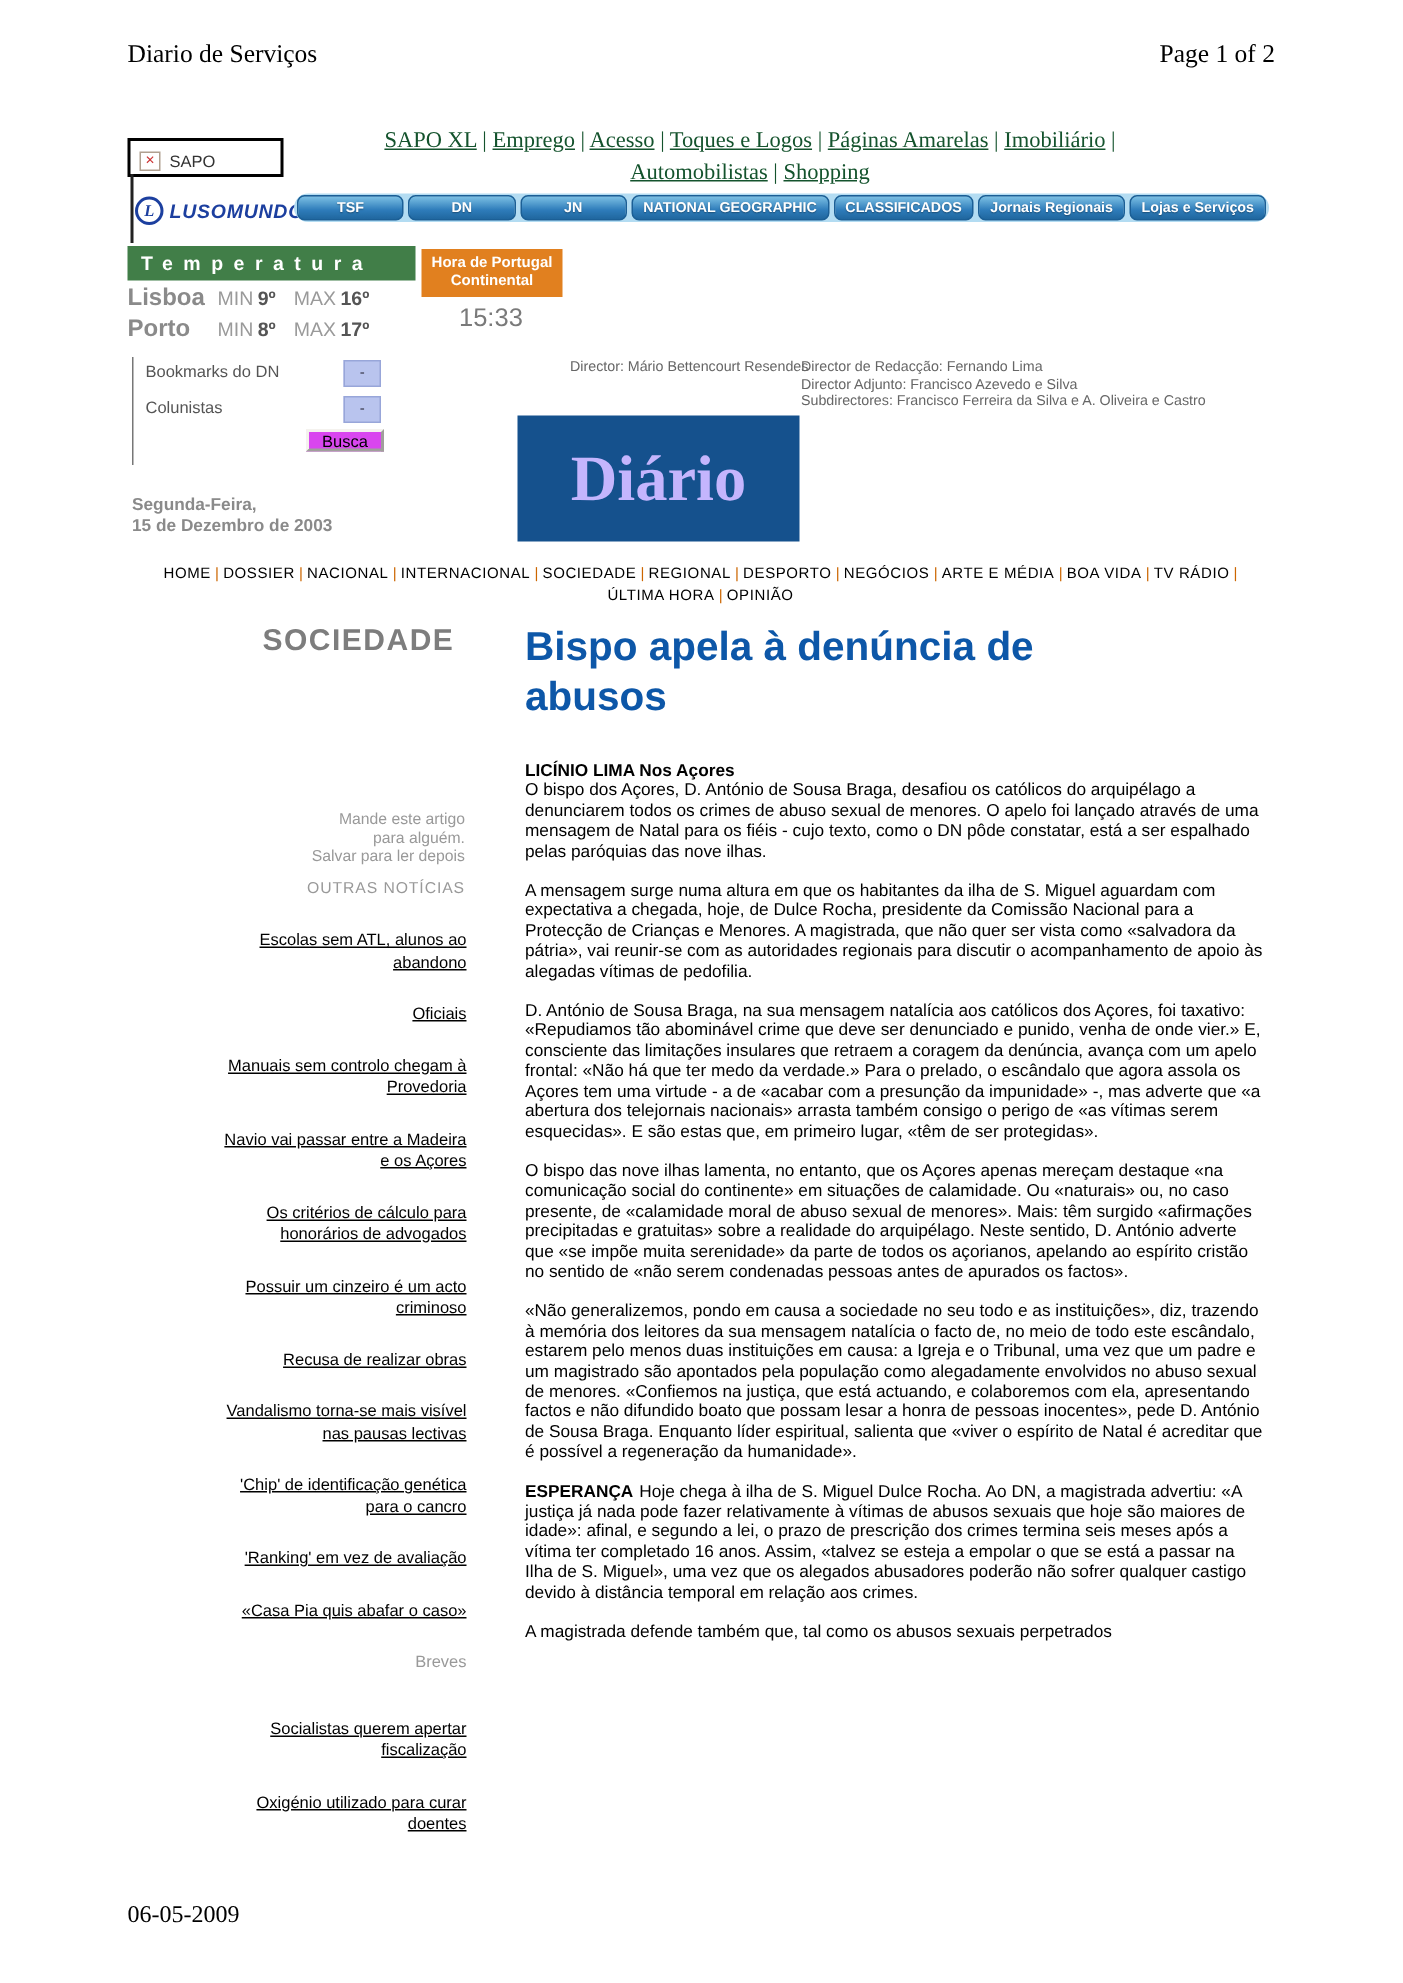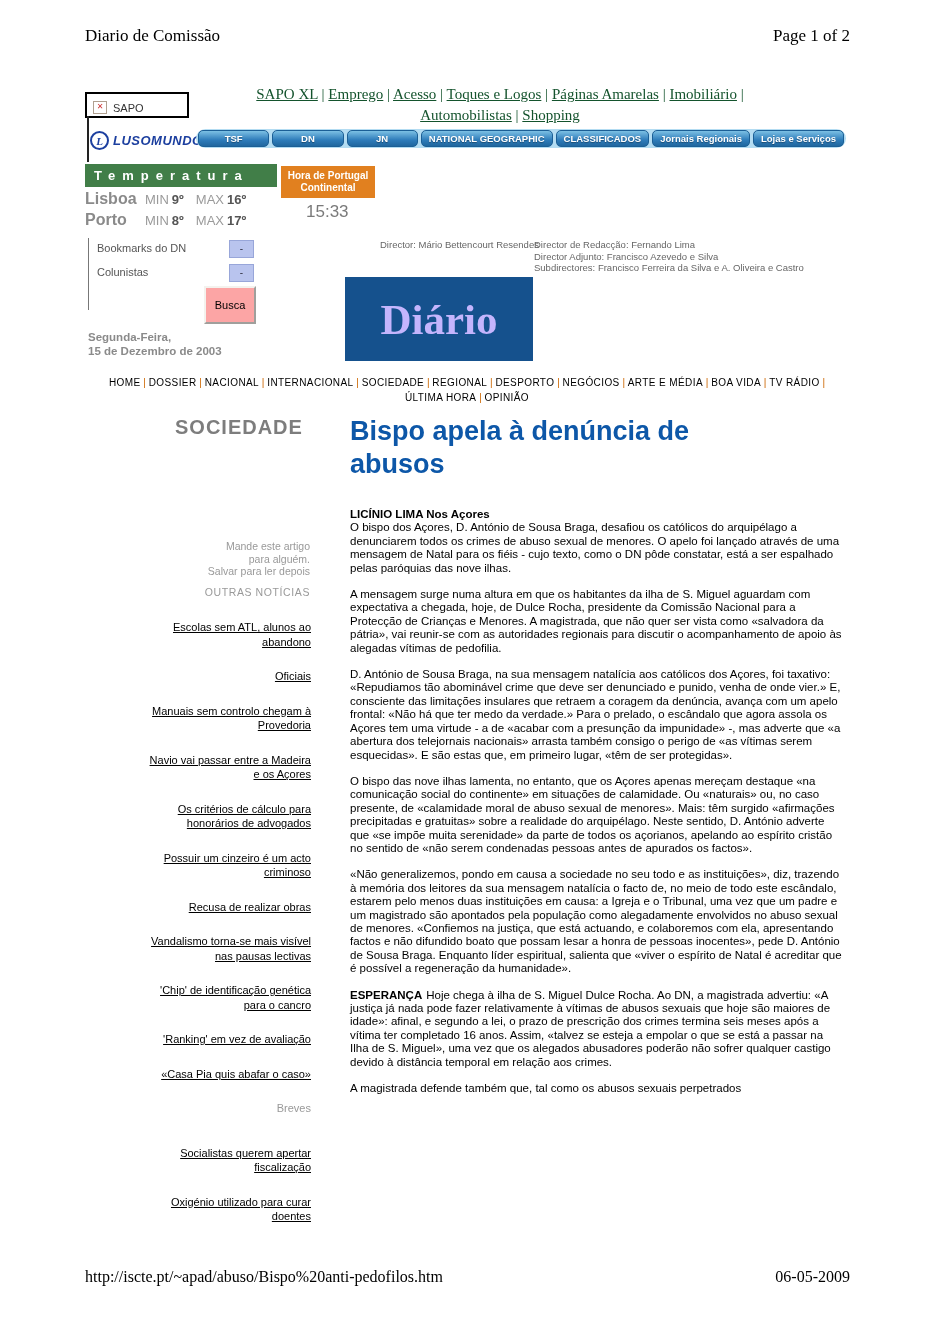--- a/index.html
+++ b/index.html
@@ -55,21 +55,21 @@
   .clock-time{position:absolute;left:306px;top:202px;font:17px "Liberation Sans",sans-serif;color:#7a7a7a;}
 
   
   .vline2{position:absolute;left:88px;top:238px;width:1px;height:72px;background:#777;}
   .wlabel{position:absolute;font-size:11px;color:#555;}
   .bookmarks-label{left:97px;top:242px;}
   .colunistas-label{left:97px;top:266px;}
   .dropdown{position:absolute;width:23px;height:16px;background:#b9c4ee;border:1px solid #98a6d9;
     font-size:10px;color:#334;text-align:center;line-height:15px;cursor:pointer;}
   .dd1{left:229px;top:240px;} .dd2{left:229px;top:264px;}
-  .busca-btn{position:absolute;left:204px;top:286px;width:52px;height:38px;background:#fca5a5;
+  .busca-btn{position:absolute;left:204px;top:286px;width:52px;height:15px;background:#d946ef;
     border:2px outset #f4f2ee;font:11px "Liberation Sans",sans-serif;color:#000;cursor:pointer;}
   .edition-date{position:absolute;left:88px;top:330px;font:700 11.5px/14px "Liberation Sans",sans-serif;
     color:#8a8a8a;}
 
   
   .staff-col1{position:absolute;left:380px;top:239px;font-size:9.5px;color:#666;}
   .staff-col2{position:absolute;left:534px;top:239px;font-size:9.5px;line-height:11.5px;color:#666;}
 
   
   .masthead{position:absolute;left:345px;top:277px;width:500px;height:84px;display:flex;gap:4px;}
@@ -104,21 +104,21 @@
   .byline{font-weight:700;font-size:11.5px;line-height:13.4px;}
   .body-par{font-size:11.5px;line-height:13.4px;margin:0 0 13px;}
   .par-bold:not(:empty){margin-right:4px;}
 </style>
 </head>
 <body>
 
 <div class="page">
 
   <div class="print-header">
-    <span>Diario de Comissão</span>
+    <span>Diario de Serviços</span>
     <span>Page 1 of 2</span>
   </div>
 
   <div class="sapo-box">
     <div class="sapo-box-inner">
       <span class="broken-icon">✕</span>
       <span class="sapo-label">SAPO</span>
     </div>
   </div>
 
@@ -293,17 +293,16 @@
 
         <p class="body-par"><b class="par-bold"></b><span>«Não generalizemos, pondo em causa a sociedade no seu todo e as instituições», diz, trazendo à memória dos leitores da sua mensagem natalícia o facto de, no meio de todo este escândalo, estarem pelo menos duas instituições em causa: a Igreja e o Tribunal, uma vez que um padre e um magistrado são apontados pela população como alegadamente envolvidos no abuso sexual de menores. «Confiemos na justiça, que está actuando, e colaboremos com ela, apresentando factos e não difundido boato que possam lesar a honra de pessoas inocentes», pede D. António de Sousa Braga. Enquanto líder espiritual, salienta que «viver o espírito de Natal é acreditar que é possível a regeneração da humanidade».</span></p>
 
         <p class="body-par"><b class="par-bold">ESPERANÇA</b><span>Hoje chega à ilha de S. Miguel Dulce Rocha. Ao DN, a magistrada advertiu: «A justiça já nada pode fazer relativamente à vítimas de abusos sexuais que hoje são maiores de idade»: afinal, e segundo a lei, o prazo de prescrição dos crimes termina seis meses após a vítima ter completado 16 anos. Assim, «talvez se esteja a empolar o que se está a passar na Ilha de S. Miguel», uma vez que os alegados abusadores poderão não sofrer qualquer castigo devido à distância temporal em relação aos crimes.</span></p>
 
         <p class="body-par"><b class="par-bold"></b><span>A magistrada defende também que, tal como os abusos sexuais perpetrados</span></p>
       </div>
   </div>
 
   <div class="print-footer">
-    <span>http://iscte.pt/~apad/abuso/Bispo%20anti-pedofilos.htm</span>
     <span>06-05-2009</span>
   </div>
 
 </div>
 
 </body></html>

